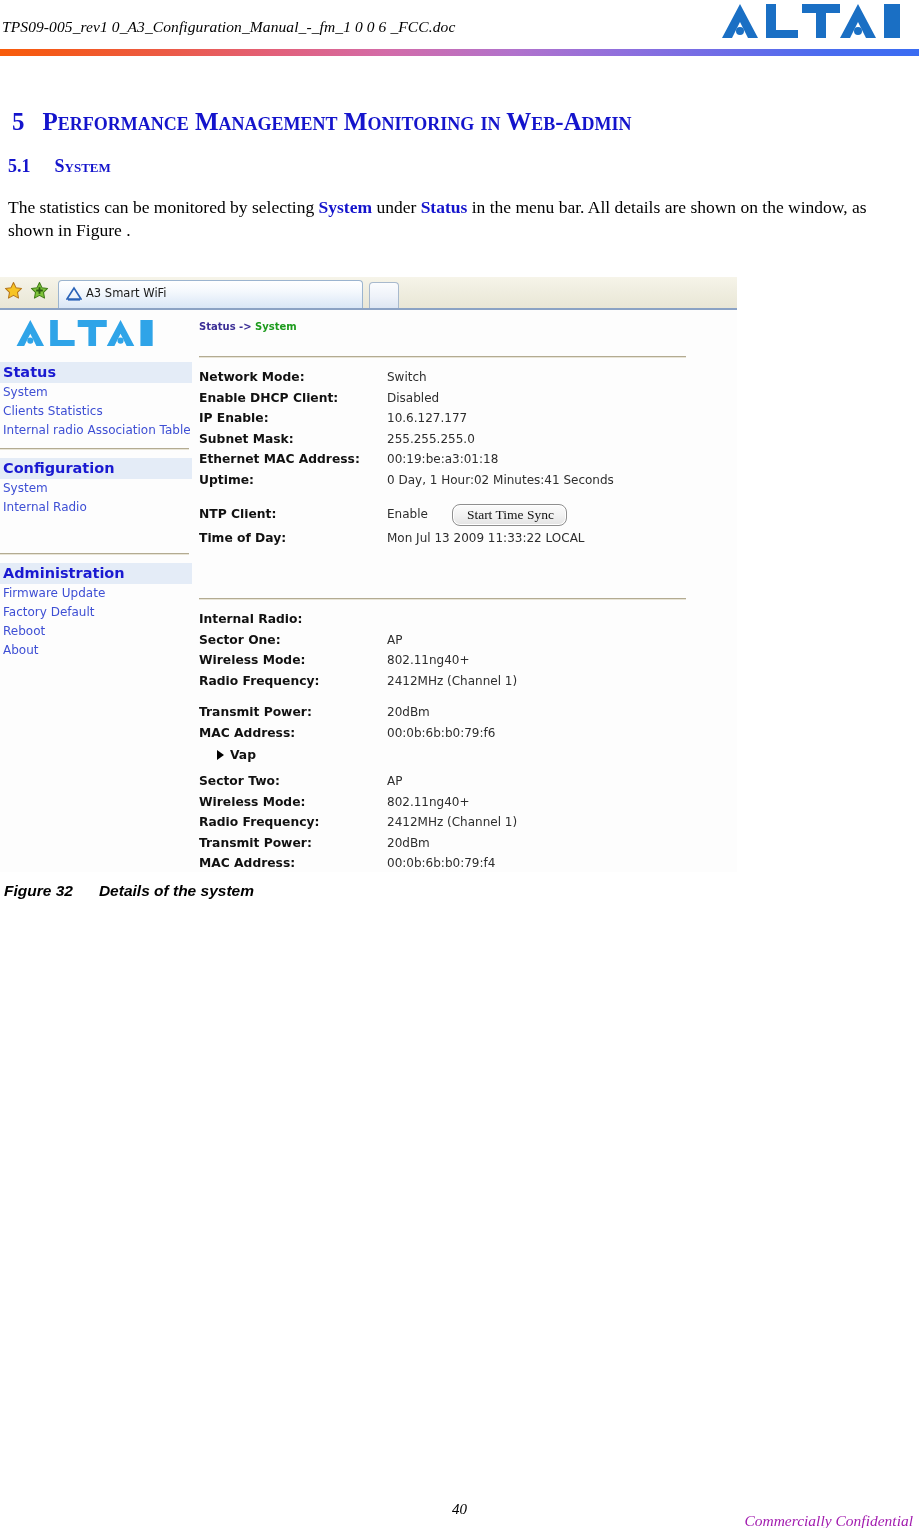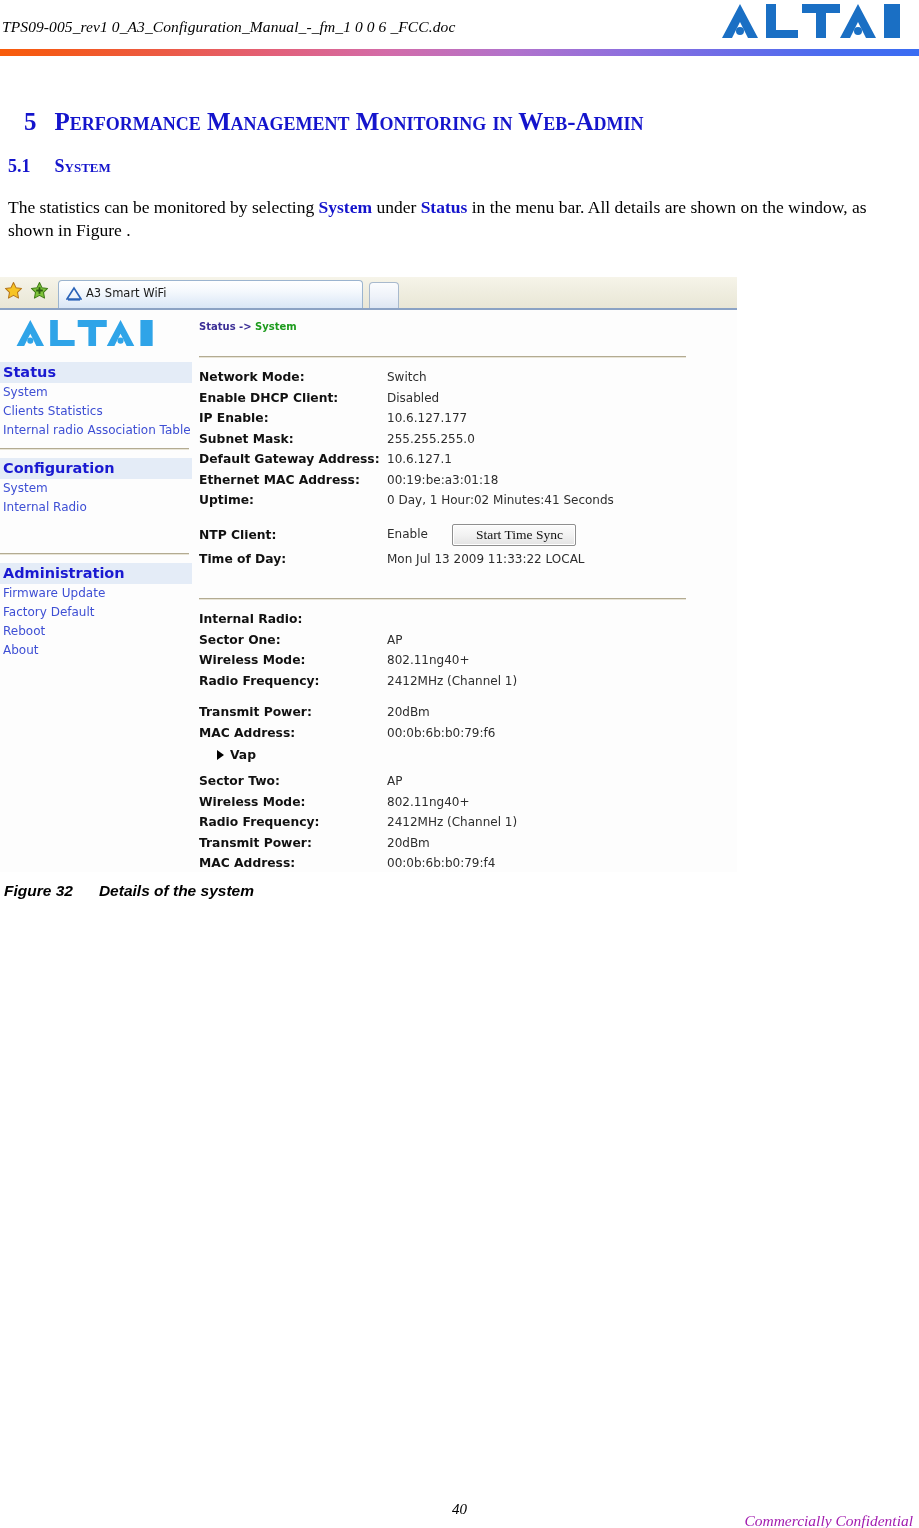--- a/index.html
+++ b/index.html
@@ -56,21 +56,21 @@
       #b172cc 56%,
       #8e6fdd 68%,
       #6a6ce8 80%,
       #4a6cef 90%,
       #3a6cf2 100%);
   }
 
   
   .h1 {
     position: absolute;
-    left: 24px;
+    left: 12px;
     top: 108px;
     font-family: "Liberation Serif", serif;
     font-weight: bold;
     color: #1414cc;
     font-size: 25px;
     white-space: nowrap;
   }
   .h1 .num { margin-right: 18px; }
   .h1 .smallcap-text { font-variant: small-caps; }
 
@@ -275,22 +275,22 @@
   }
   .dgap { height: 11px; }
 
   .ntp-wrap { display: flex; gap: 24px; }
   .btn-timesync {
     font-family: "Liberation Serif", serif;
     font-size: 13.5px;
     color: #111;
     background: linear-gradient(to bottom, #fcfcfc 0%, #f1f1f1 55%, #e3e3e3 100%);
     border: 1px solid #8f8f8f;
-    border-radius: 2px;
-    padding: 2px 12px 3px 23px;
+    border-radius: 8px;
+    padding: 2px 12px 3px 14px;
     box-shadow: inset 0 0 0 1px #ffffff;
     cursor: pointer;
     line-height: 15px;
   }
 
   .vap-row {
     display: flex;
     align-items: center;
     gap: 6px;
     margin-top: 5px;
@@ -471,24 +471,20 @@
       </div>
       <div class="drow">
         <span class="dlabel">IP Enable:</span>
         <span class="dvalue">10.6.127.177</span>
       </div>
       <div class="drow">
         <span class="dlabel">Subnet Mask:</span>
         <span class="dvalue">255.255.255.0</span>
       </div>
       <div class="drow">
-        <span class="dlabel">Default Gateway Address:</span>
-        <span class="dvalue">10.6.127.1</span>
-      </div>
-      <div class="drow">
         <span class="dlabel">Ethernet MAC Address:</span>
         <span class="dvalue">00:19:be:a3:01:18</span>
       </div>
       <div class="drow">
         <span class="dlabel">Uptime:</span>
         <span class="dvalue">0 Day, 1 Hour:02 Minutes:41 Seconds</span>
       </div>
 
       <div class="dgap"></div>
 

